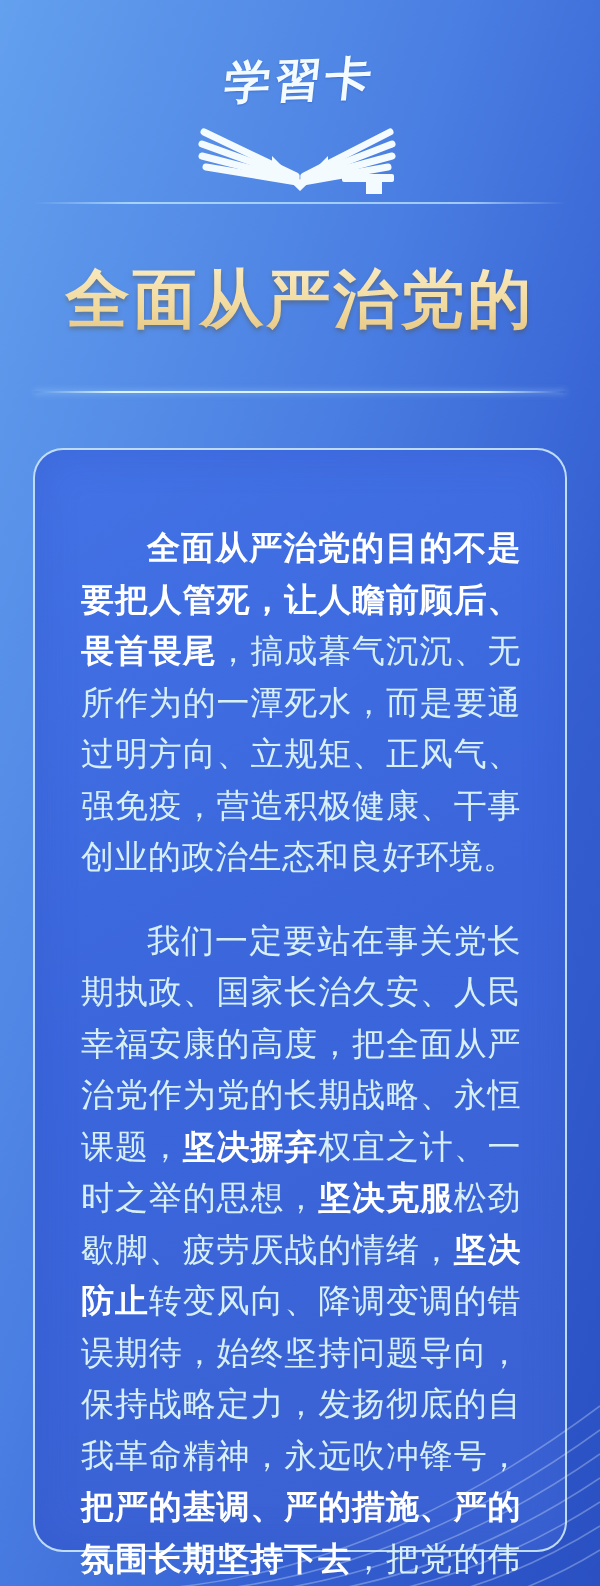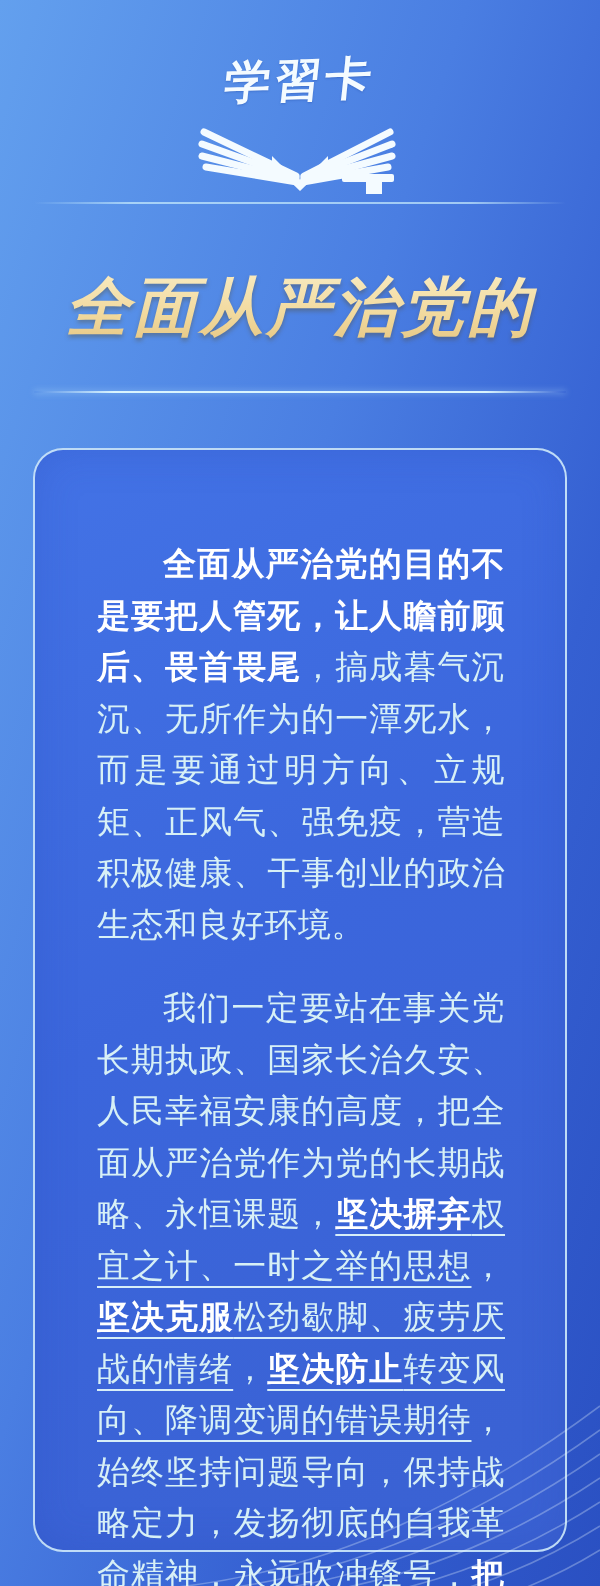--- a/index.html
+++ b/index.html
@@ -29,53 +29,51 @@
     background:linear-gradient(90deg,rgba(210,245,255,0) 0%,rgba(210,245,255,.65) 18%,rgba(210,245,255,.65) 82%,rgba(210,245,255,0) 100%);
   }
   .sep-bottom{
     top:391px;
     background:linear-gradient(90deg,rgba(225,250,255,0) 0%,rgba(225,250,255,.95) 15%,rgba(225,250,255,.95) 85%,rgba(225,250,255,0) 100%);
     box-shadow:0 0 6px rgba(200,240,255,.6);
   }
 
   
   .title{
-    position:absolute;top:224px;left:0;right:0;
+    position:absolute;top:216px;left:0;right:0;
     text-align:center;font-weight:900;
     font-size:64px;line-height:80px;letter-spacing:3px;
     color:#f3dfa9;
     background:linear-gradient(180deg,#f9ecc4 0%,#f1d99d 60%,#e5c582 100%);
     -webkit-background-clip:text;background-clip:text;
     -webkit-text-fill-color:transparent;
     filter:drop-shadow(0 3px 2px rgba(90,70,20,.35));
-    font-style:italic;
   }
 
   
   .card{
     position:absolute;left:33px;top:448px;width:534px;height:1104px;
     box-sizing:border-box;
     border:2px solid rgba(214,240,250,.85);
     border-radius:30px;
     background:linear-gradient(150deg,#4373e6 0%,#3b66dc 45%,#3a61d2 100%);
     box-shadow:inset 0 0 40px rgba(40,70,180,.25);
     padding:72px 44px 0 46px;
   }
   .para{
-    margin:16px;
+    margin:0;
     text-indent:2em;
     font-size:33px;line-height:51.5px;
     color:#d7f0f6;
     text-align:justify;
     letter-spacing:.5px;
   }
   .para + .para{margin-top:32px;}
   .para .b{color:#ffffff;font-weight:700;}
   .para .u{
-    text-decoration:underline;
     text-underline-offset:9px;
     text-decoration-thickness:2px;
     text-decoration-color:rgba(223,245,250,.95);
   }
 
   
   .deco{position:absolute;right:0;bottom:0;pointer-events:none;}
 </style>
 </head>
 <body>

